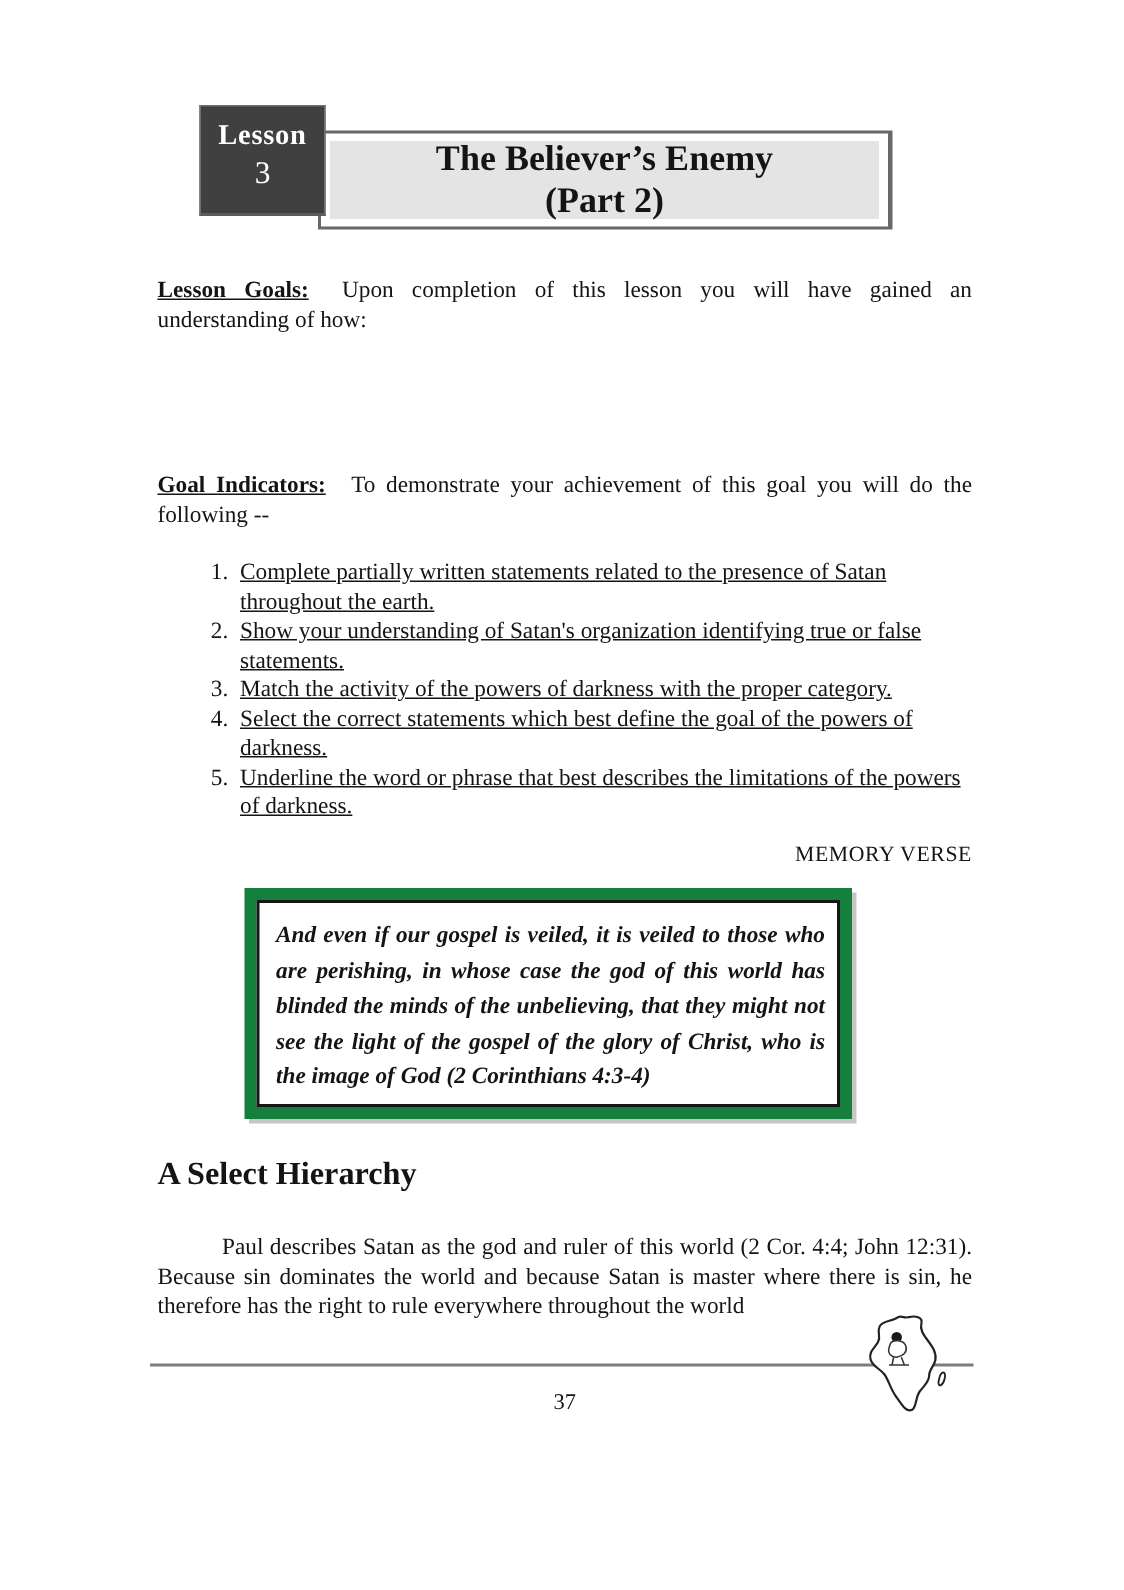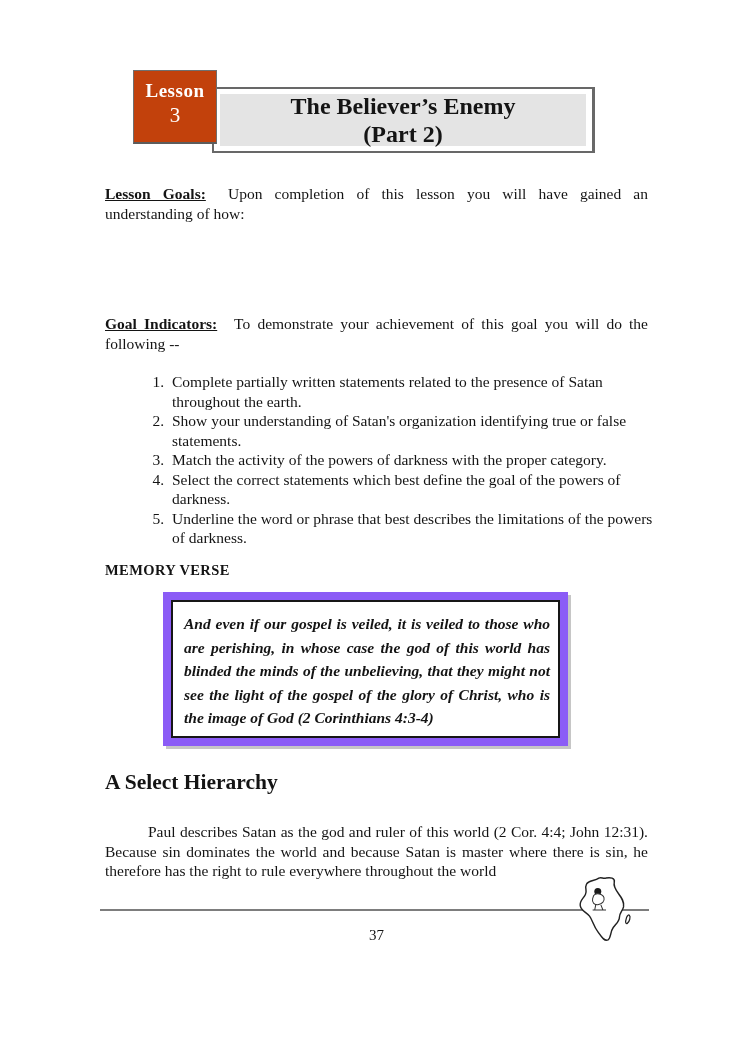--- a/index.html
+++ b/index.html
@@ -11,21 +11,21 @@
     font-family: "Liberation Serif", "DejaVu Serif", serif;
     color: #141414;
     overflow: hidden;
   }
 
   
   .lesson-box {
     position: absolute;
     left: 133px; top: 70px;
     width: 84px; height: 74px;
-    background: #c2410c;
+    background: #404040;
     border: 1px solid #6f6f6f;
     border-bottom: 2px solid #5c5c5c;
     z-index: 2;
     color: #ffffff;
     text-align: center;
     box-sizing: border-box;
   }
   .lesson-label {
     display: block;
     margin-top: 9px;
@@ -86,42 +86,43 @@
     font-size: 15.5px;
   }
   ol.num-list li { padding-left: 4px; }
   .goals-list {
     top: 242px; left: 203px;
     padding-left: 24px;
     line-height: 20px;
     width: 420px;
   }
   .indicators-list {
-    top: 372px; left: 141px;
+    top: 372px; left: 129px;
     padding-left: 27px;
     line-height: 19.5px;
     width: 500px;
+    text-decoration: underline;
   }
 
   
   .memory-heading {
     position: absolute;
     top: 562px; left: 105px; width: 543px;
-    text-align: left;
+    text-align: right;
     font-size: 14.5px;
-    font-weight: bold;
+    font-weight: normal;
     letter-spacing: 0.4px;
   }
   .verse-box {
     position: absolute;
     top: 592px; left: 163px;
     width: 405px; height: 154px;
     box-sizing: border-box;
     background: #ffffff;
-    border: 8px solid #8b5cf6;
+    border: 8px solid #15803d;
     box-shadow: 3px 3px 0 #c6c6c6;
   }
   .verse-inner {
     width: 100%; height: 100%;
     box-sizing: border-box;
     border: 2px solid #161616;
     padding: 10px 8px 0 11px;
   }
   .verse-text {
     margin: 0;

